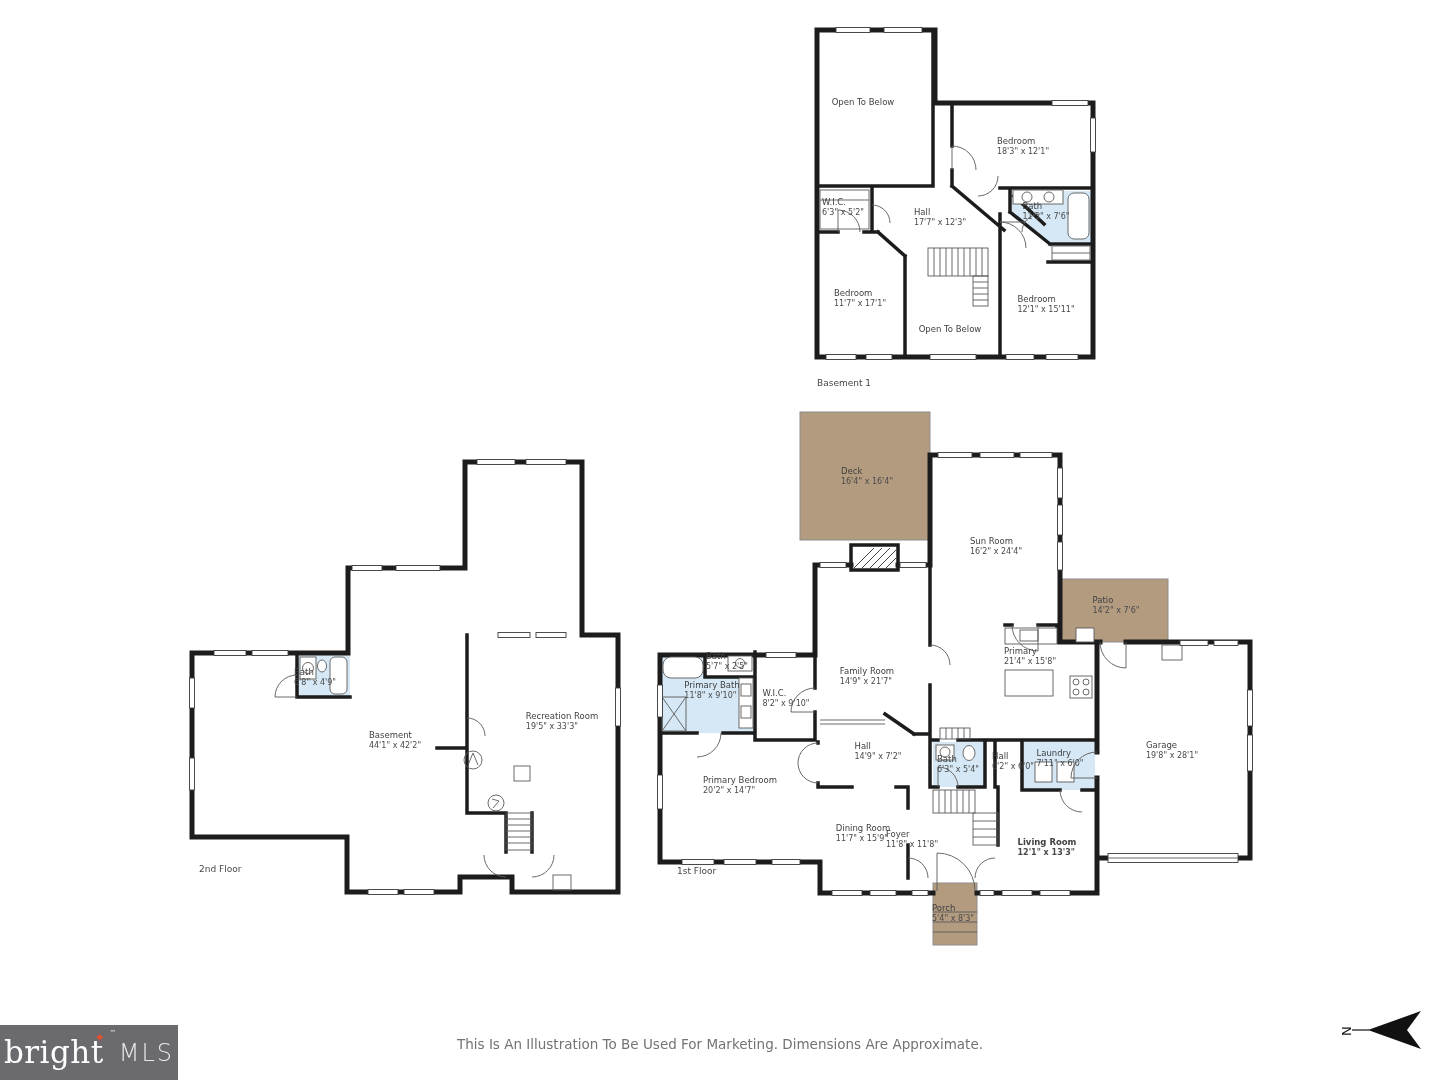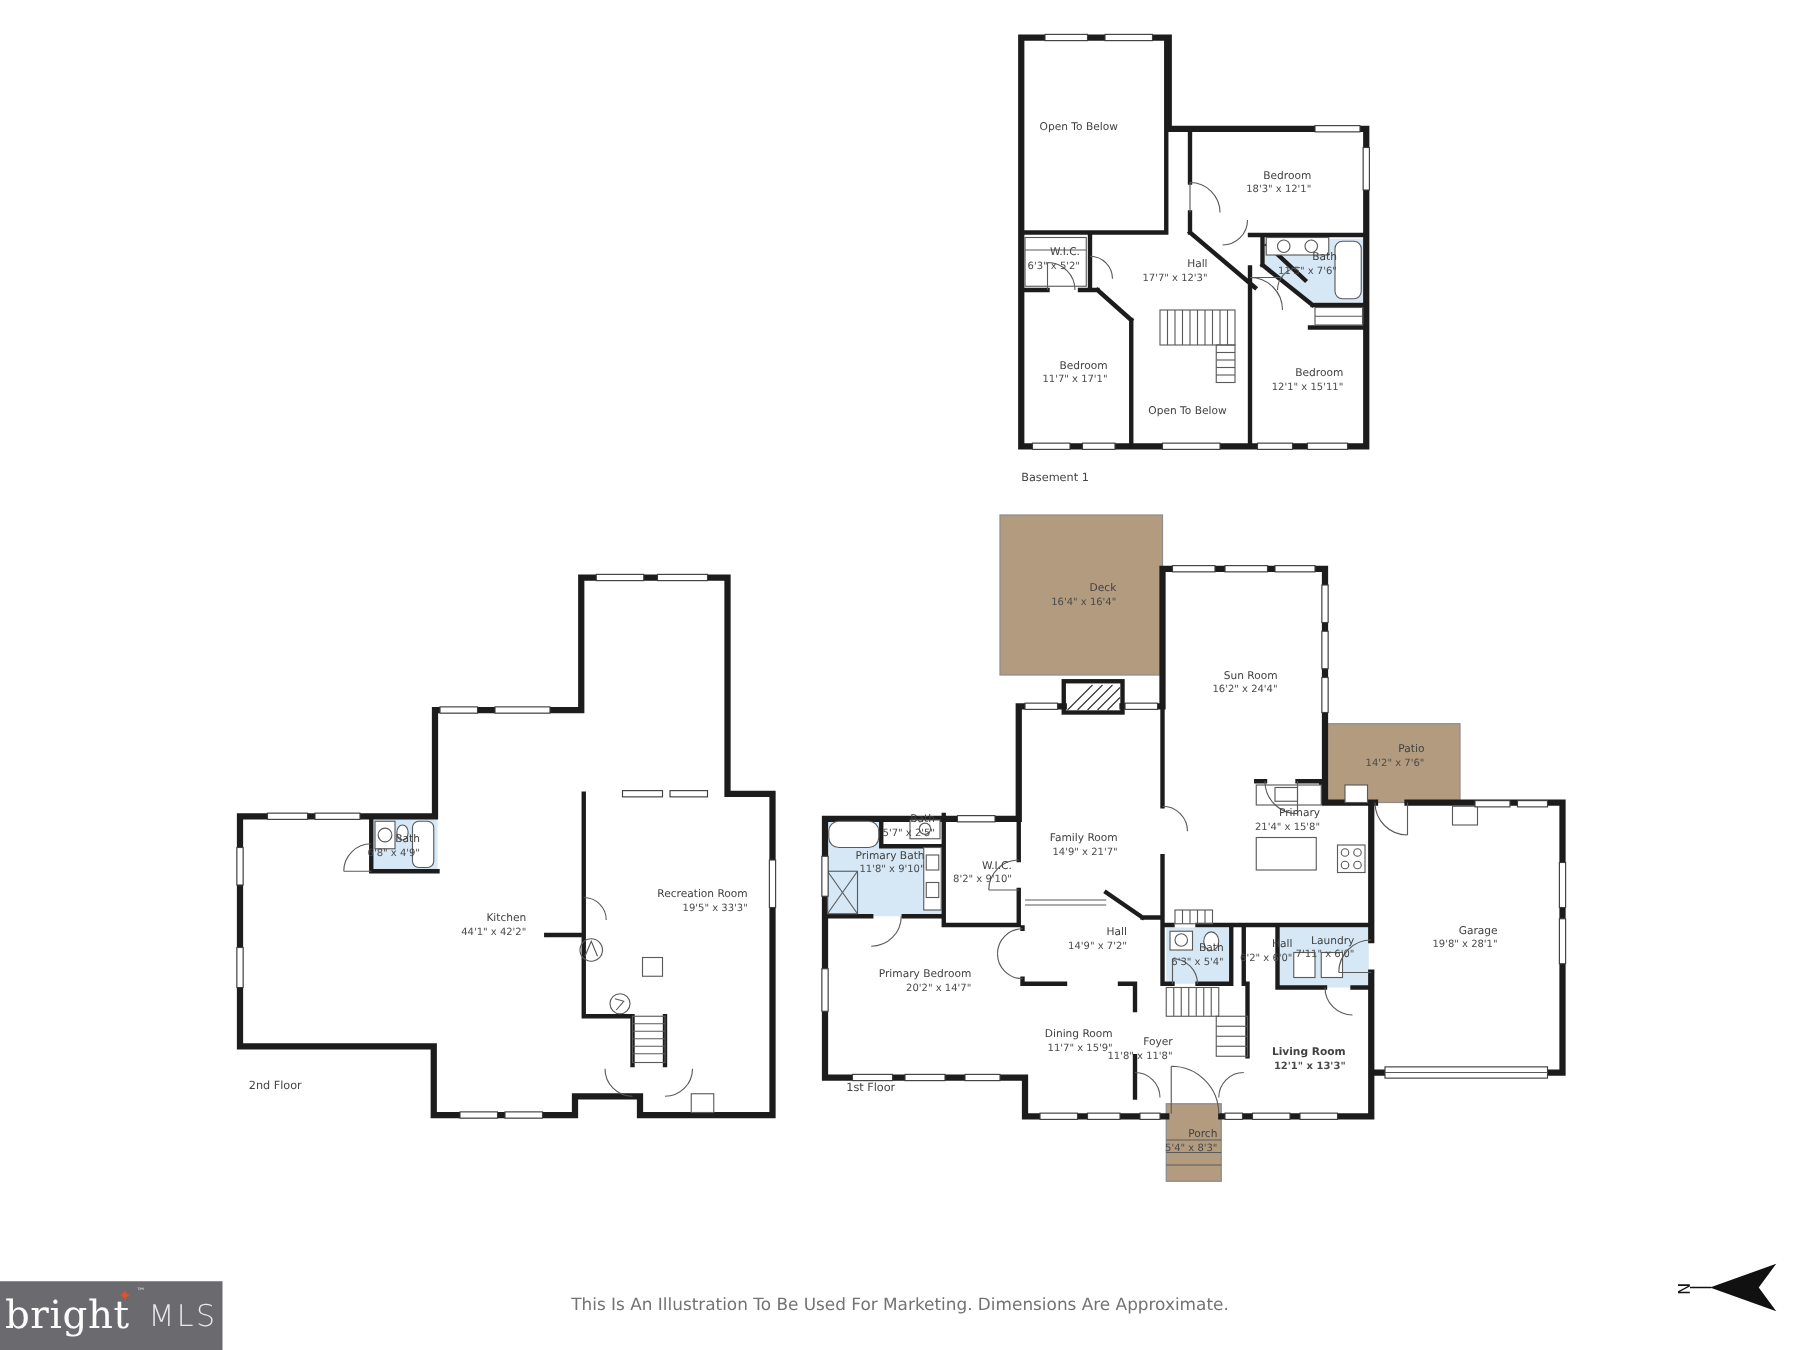--- a/index.html
+++ b/index.html
@@ -9,21 +9,21 @@
   #plan-svg{position:absolute;left:0;top:0;}
   .wall{stroke:var(--wall);stroke-width:5;fill:none;stroke-linecap:square}
   .wi{stroke:var(--wall);stroke-width:3.5;fill:none;stroke-linecap:square}
   .thin{stroke:#5a5a5a;stroke-width:0.9;fill:none}
   .thinf{stroke:#5a5a5a;stroke-width:0.9;fill:#fff}
   .win{fill:#fff;stroke:#3c3c3c;stroke-width:0.9}
   .fill-bath{fill:var(--bath)}
   .fill-wood{fill:var(--wood);stroke:#8d8d8d;stroke-width:1}
   .hatch{stroke:#2e2e2e;stroke-width:0.9}
   #room-labels,#floor-labels{position:absolute;left:0;top:0;width:100%;height:100%;pointer-events:none;}
-  .room-label{position:absolute;transform:translate(-50%,-50%);text-align:right;color:#414141;
+  .room-label{position:absolute;transform:translate(-50%,-50%);text-align:left;color:#414141;
               font-size:8.5px;line-height:1.35;white-space:nowrap;}
   .room-label .rd{font-size:8px;color:#4a4a4a;}
   .floor-label{position:absolute;font-size:9px;color:#454545;white-space:nowrap;}
   #footer-logo{position:absolute;left:0;top:1025px;width:178px;height:55px;background:#6b6a6e;
                display:flex;align-items:center;justify-content:center;gap:7px;}
   #footer-logo .brand{position:relative;color:#fdfdfd;font-family:"DejaVu Serif", serif;
                       font-size:31px;line-height:1;letter-spacing:0.5px;}
   #footer-logo .star{position:absolute;top:-6px;right:-2px;color:#e2512d;font-size:13px;font-family:"DejaVu Sans",sans-serif;}
   #footer-logo .tm{position:absolute;top:-7px;right:-13px;color:#e9e9e9;font-size:7px;font-family:"DejaVu Sans",sans-serif;}
   #footer-logo .mls{color:#e8e8e8;font-size:24px;letter-spacing:2px;font-family:"DejaVu Sans",sans-serif;
@@ -352,21 +352,21 @@
       </div>
       <div class="room-label" style="left: 1046px; top: 305px;">
         <div class="rn">Bedroom</div>
         <div class="rd">12'1" x 15'11"</div>
       </div>
       <div class="room-label" style="left: 315px; top: 678px;">
         <div class="rn">Bath</div>
         <div class="rd">6'8" x 4'9"</div>
       </div>
       <div class="room-label" style="left: 395px; top: 741px;">
-        <div class="rn">Kitchen</div>
+        <div class="rn">Basement</div>
         <div class="rd">44'1" x 42'2"</div>
       </div>
       <div class="room-label" style="left: 562px; top: 722px;">
         <div class="rn">Recreation Room</div>
         <div class="rd">19'5" x 33'3"</div>
       </div>
       <div class="room-label" style="left: 867px; top: 477px;">
         <div class="rn">Deck</div>
         <div class="rd">16'4" x 16'4"</div>
       </div>

